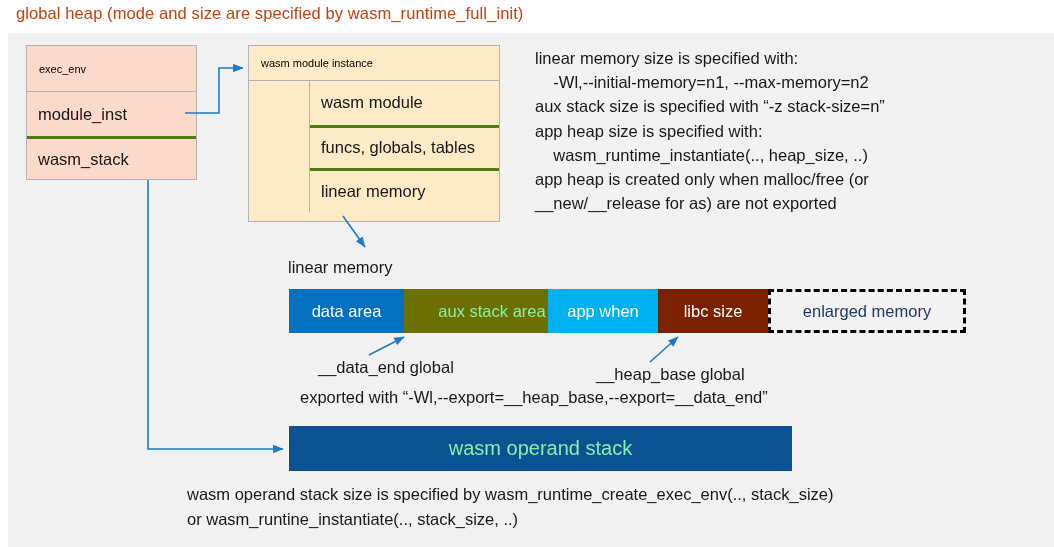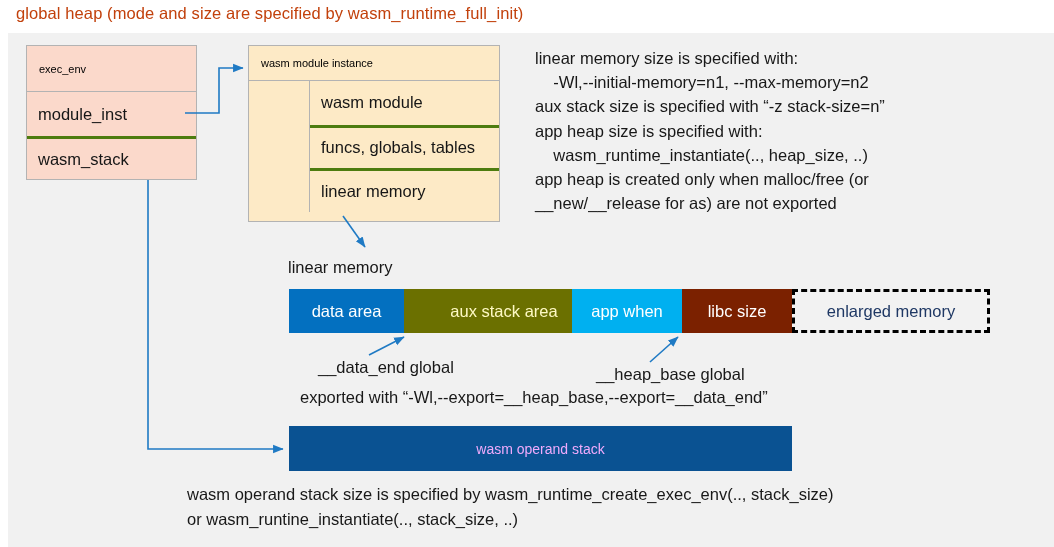--- a/index.html
+++ b/index.html
@@ -148,22 +148,22 @@
   #operand-stack {
     position: absolute;
     left: 289px;
     top: 426px;
     width: 503px;
     height: 45px;
     background: #0a5292;
     display: flex;
     align-items: center;
     justify-content: center;
-    font-size: 14px;
-    color: #f0abfc;
+    font-size: 20px;
+    color: #86efac;
     white-space: nowrap;
   }
   #stack-note {
     position: absolute;
     left: 187px;
     top: 482px;
     font-size: 16.5px;
     line-height: 25px;
     color: #181818;
     white-space: pre;
@@ -215,21 +215,21 @@
     -Wl,--initial-memory=n1, --max-memory=n2
 aux stack size is specified with “-z stack-size=n”
 app heap size is specified with:
     wasm_runtime_instantiate(.., heap_size, ..)
 app heap is created only when malloc/free (or
 __new/__release for as) are not exported</div>
 
   <div class="lm-label">linear memory</div>
   <div class="mem-bar" id="mem-bar">
       <div class="mem-seg" style="width: 115px; background: rgb(3, 112, 192); color: rgb(255, 255, 255);">data area</div>
-      <div class="mem-seg" style="width: 168px; background: rgb(107, 112, 0); color: #fef9c3; padding-left: 32px;">aux stack area</div>
+      <div class="mem-seg" style="width: 144px; background: rgb(107, 112, 0); color: #86efac; padding-left: 32px;">aux stack area</div>
       <div class="mem-seg" style="width: 110px; background: rgb(0, 176, 240); color: rgb(255, 255, 255);">app when</div>
       <div class="mem-seg" style="width: 110px; background: rgb(123, 33, 0); color: rgb(255, 255, 255);">libc size</div>
       <div class="mem-seg dashed" style="width: 198px;">enlarged memory</div>
     </div>
 
   <div class="anno" id="anno-data-end">__data_end global</div>
   <div class="anno" id="anno-heap-base">__heap_base global</div>
   <div class="anno" id="anno-exported">exported with “-Wl,--export=__heap_base,--export=__data_end”</div>
 
   <div id="operand-stack">wasm operand stack</div>

